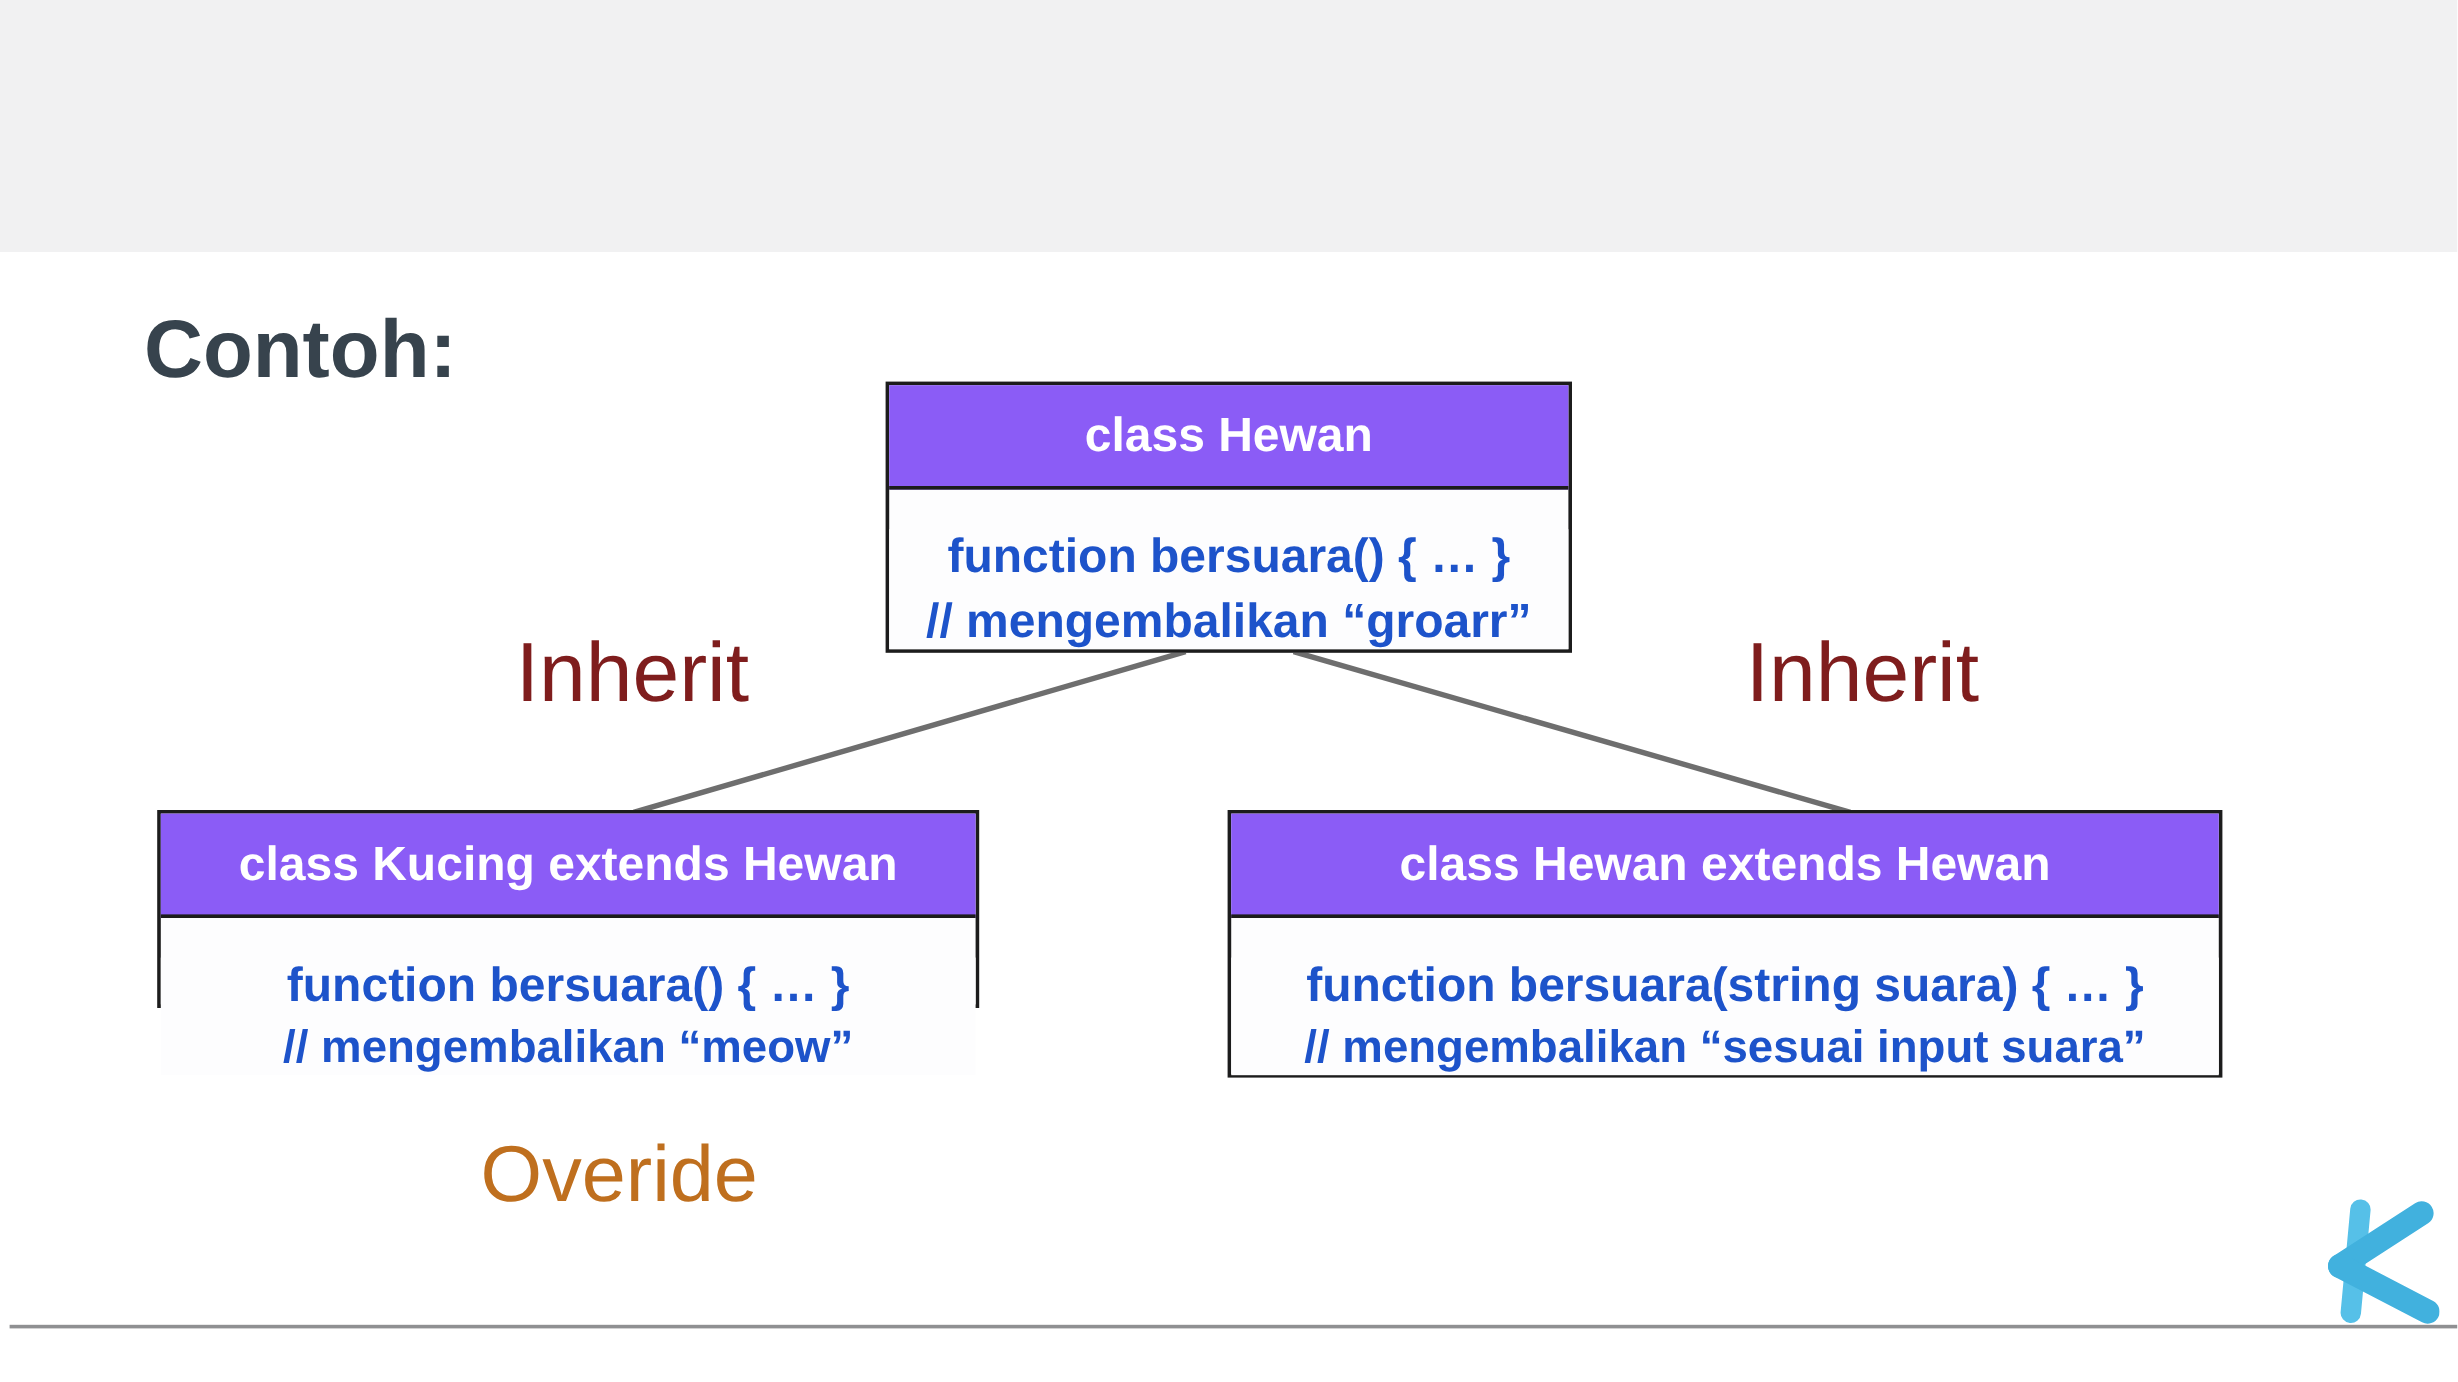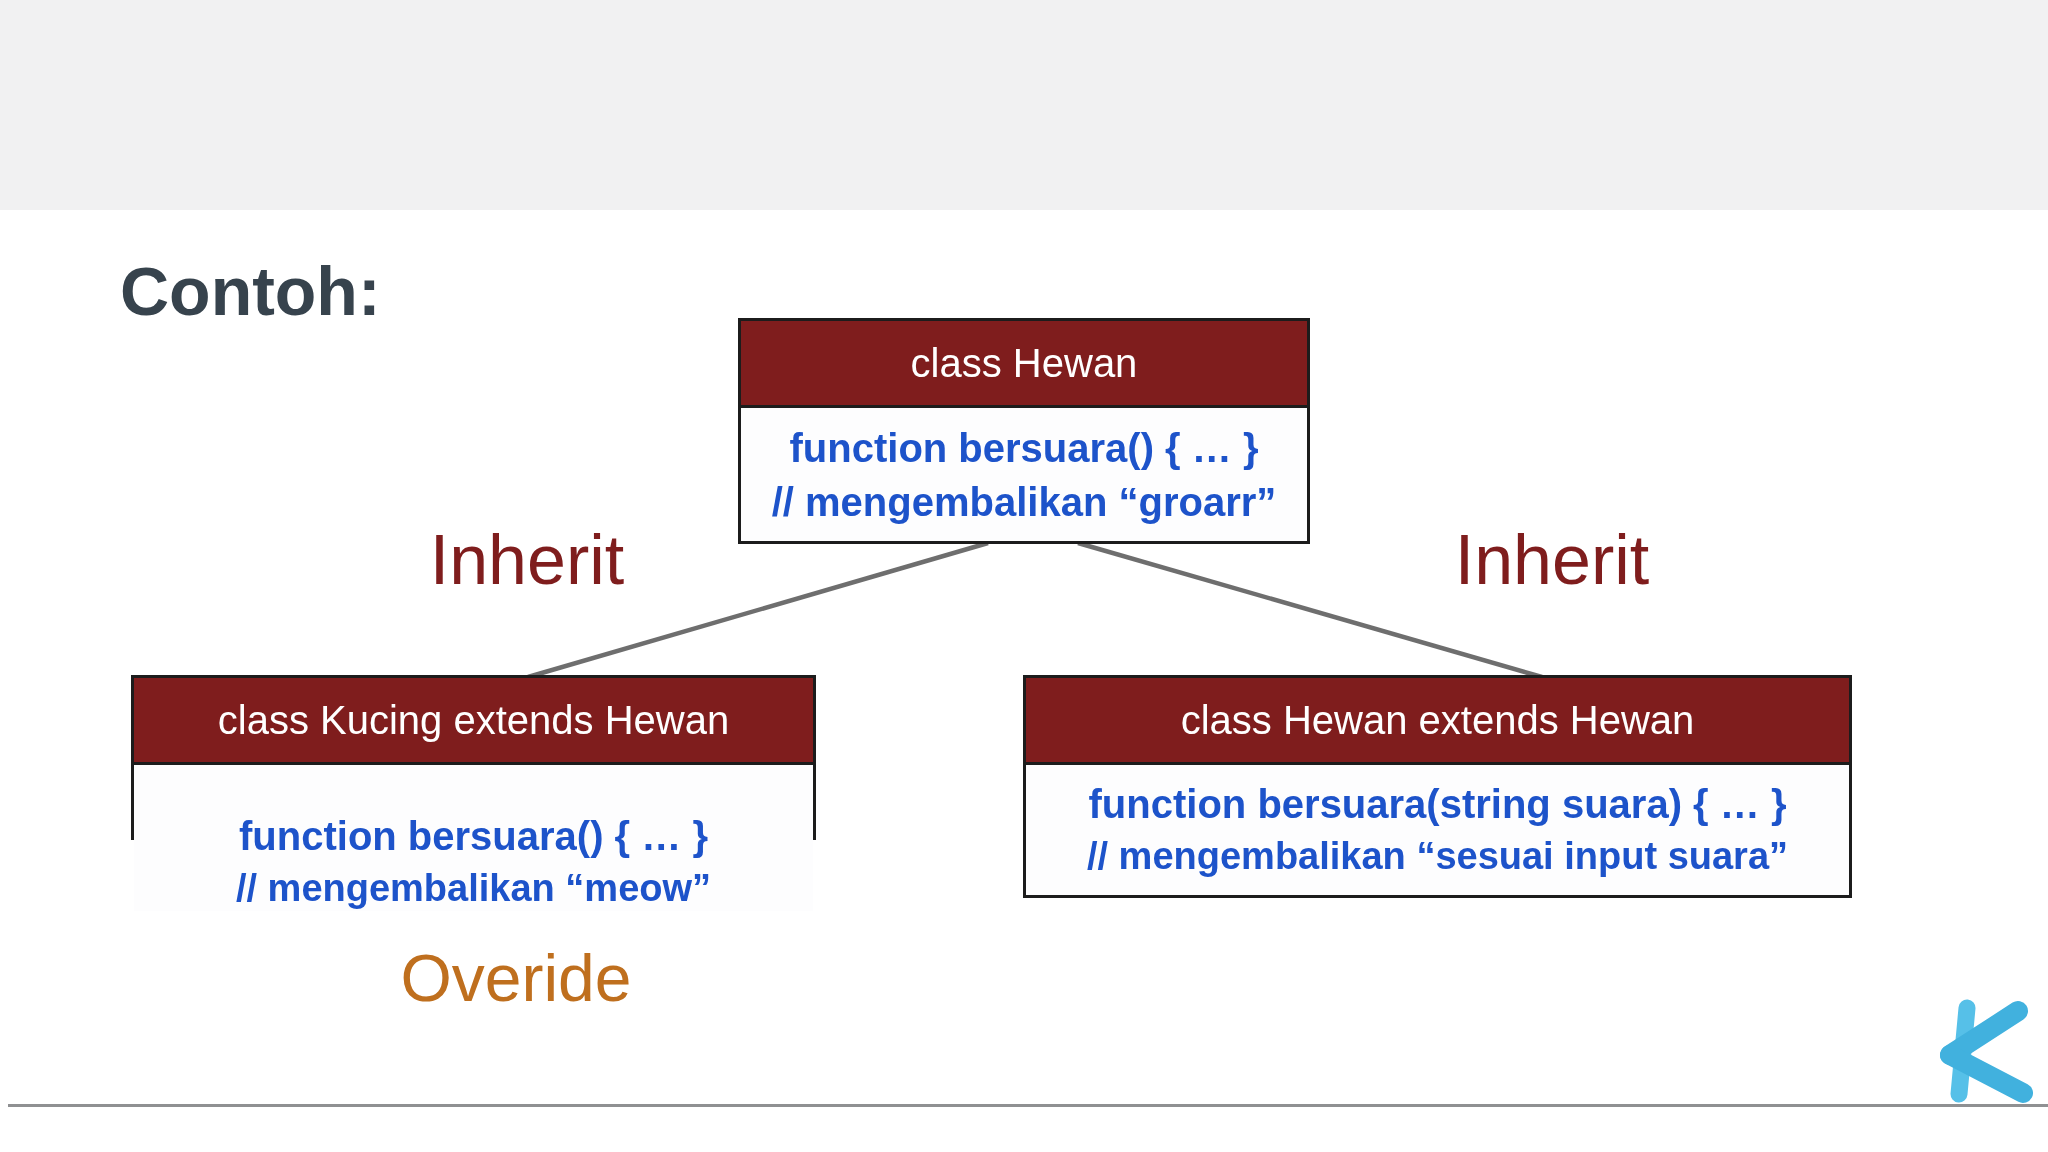--- a/index.html
+++ b/index.html
@@ -18,30 +18,30 @@
   .section-label{
     position:absolute;left:120px;top:252px;
     font-size:68px;font-weight:bold;color:#37434d;
   }
   .connectors{position:absolute;left:0;top:0;width:2048px;height:1152px;pointer-events:none;}
   .class-box{
     position:absolute;border:3px solid #1c1c1c;background:#fdfdfe;
     display:flex;flex-direction:column;box-sizing:border-box;
   }
   .box-parent{left:738px;top:318px;width:572px;height:226px;}
-  .box-left{left:131px;top:675px;width:685px;height:165px;gap:48px;}
+  .box-left{left:131px;top:675px;width:685px;height:165px;}
   .box-right{left:1023px;top:675px;width:829px;height:223px;}
   .box-header{
-    background:#7f1d1d;border-bottom:3px solid #1c1c1c;
+    background:#8b5cf6;border-bottom:3px solid #1c1c1c;
     flex:0 0 84px;display:flex;align-items:center;justify-content:center;
-    color:#ffffff;font-size:40px;font-weight:normal;white-space:nowrap;
+    color:#ffffff;font-size:40px;font-weight:bold;white-space:nowrap;
   }
   .box-body{
     flex:1;display:flex;flex-direction:column;align-items:center;justify-content:center;
-    gap:8px;background:#fdfdfe;
+    gap:8px;background:#fdfdfe;margin-top:33px;
   }
   .code-line{color:#1d53ca;font-size:40px;white-space:nowrap;line-height:1.15;}
   .code-bold{font-weight:bold;}
   .code-reg{font-weight:bold;font-size:38px;}
   .inherit-label{
     position:absolute;top:520px;width:300px;text-align:center;
     font-size:70px;font-weight:normal;color:#7f1d1d;
   }
   .inherit-left{left:377px;}
   .inherit-right{left:1402px;}

